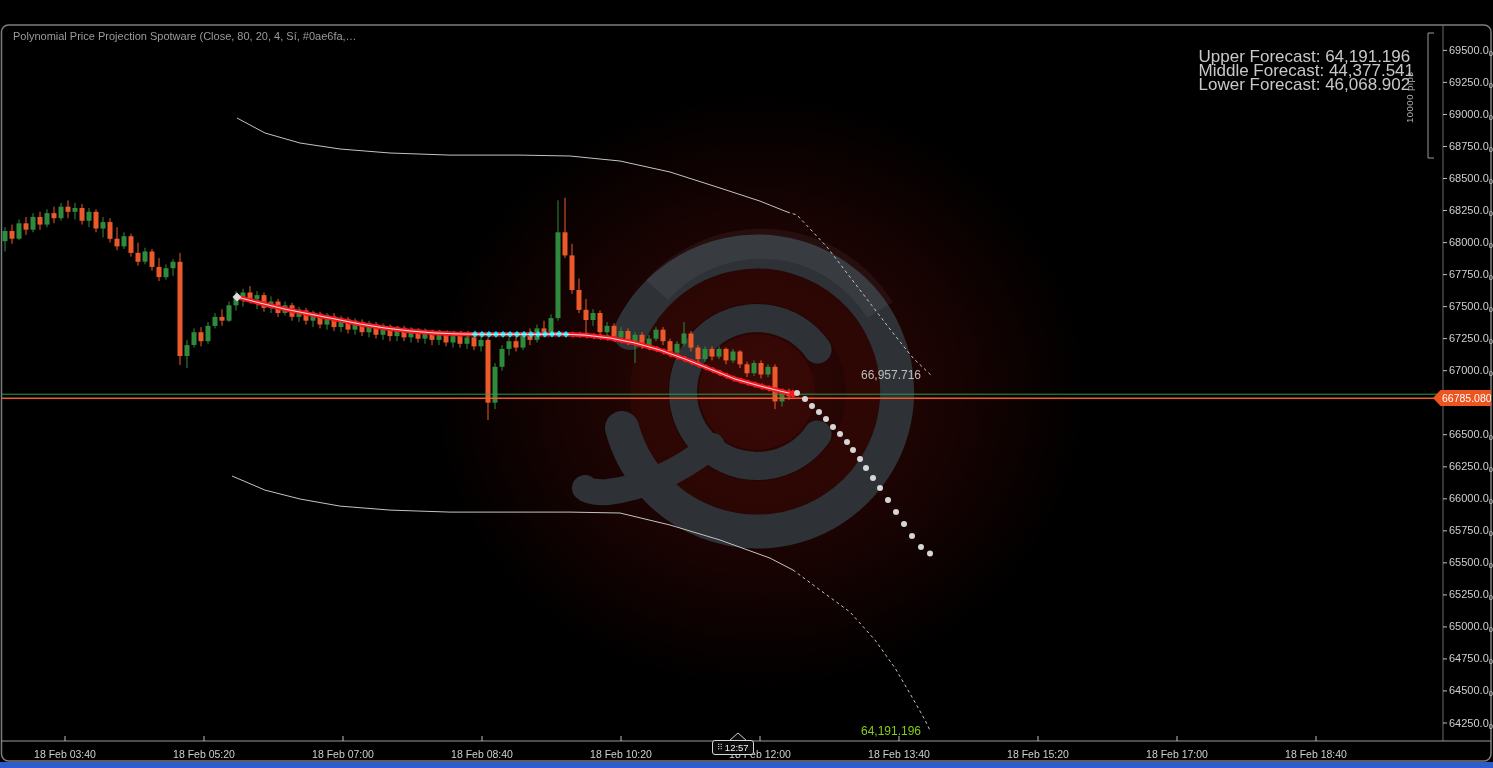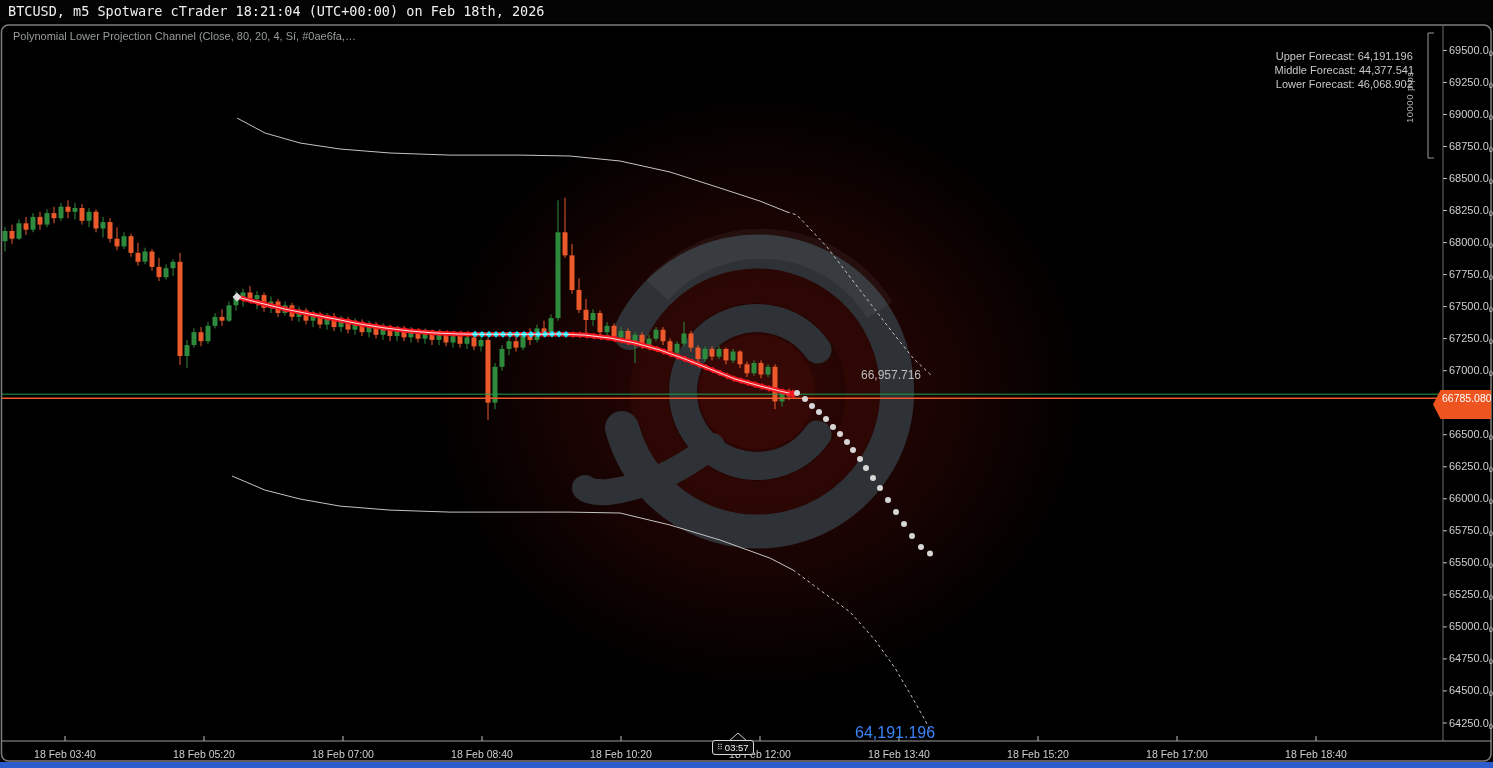--- a/index.html
+++ b/index.html
@@ -4,26 +4,26 @@
 <style>
   html,body{margin:0;padding:0;background:#000;}
   #app{position:relative;width:1493px;height:768px;background:#000;overflow:hidden;
        font-family:"Liberation Sans","DejaVu Sans",sans-serif;}
   #titlebar{position:absolute;left:0;top:0;width:100%;height:22px;background:#040404;
       color:#f0f0f0;font-family:"DejaVu Sans Mono","Liberation Mono",monospace;
       font-size:13.5px;line-height:22px;padding-left:8px;box-sizing:border-box;white-space:nowrap;}
   #chart-svg{position:absolute;left:0;top:0;}
   .overlay{position:absolute;white-space:nowrap;}
   #indicator-label{left:13px;top:30px;font-size:11px;color:#989c9c;}
-  #forecasts{top:50px;right:79px;text-align:center;font-size:11px;line-height:13.8px;color:#c8c8c8;}
+  #forecasts{top:50px;right:79px;text-align:left;font-size:17px;line-height:13.8px;color:#c8c8c8;}
   #pips-label{left:1404px;top:38px;width:16px;height:118px;writing-mode:vertical-rl;
       transform:rotate(180deg);font-size:9.5px;color:#b4b4b4;text-align:center;letter-spacing:.5px;}
   #label-lower-fc{left:855px;top:368px;width:72px;text-align:center;font-size:12px;color:#bdbdbd;}
-  #label-upper-fc{left:855px;top:724px;width:72px;text-align:right;font-size:16px;color:#3b82f6;}
-  #price-badge{left:1433px;top:390px;width:58px;height:29px;background:#ee5420;color:#fff;
+  #label-upper-fc{left:855px;top:724px;width:72px;text-align:center;font-size:12px;color:#84cc16;}
+  #price-badge{left:1433px;top:390px;width:58px;height:16px;background:#ee5420;color:#fff;
       font-size:10.5px;line-height:16px;padding-left:9px;box-sizing:border-box;
       clip-path:polygon(0 50%,13% 0,100% 0,100% 100%,13% 100%);}
   #timer-badge{left:712px;top:740px;height:13px;border:1px solid #d8d8d8;border-radius:3px;
       background:#0b0b0b;color:#f0f0f0;font-size:9.5px;line-height:13px;padding:0 4px;
       display:flex;align-items:center;gap:2px;}
   #timer-badge .grid-ico{font-size:8px;color:#c0c0c0;line-height:13px;}
   #bluebar{position:absolute;left:0;bottom:0;width:100%;height:6px;background:#2d5cce;}
 </style>
 </head>
 <body>
@@ -461,36 +461,35 @@
         <text x="899" y="758" fill="#cfcfcf" font-size="10.5" text-anchor="middle" font-family="Liberation Sans, DejaVu Sans, sans-serif">18 Feb 13:40</text>
         <line x1="1038" y1="736" x2="1038" y2="741" stroke="#bdbdbd" stroke-width="1"></line>
         <text x="1038" y="758" fill="#cfcfcf" font-size="10.5" text-anchor="middle" font-family="Liberation Sans, DejaVu Sans, sans-serif">18 Feb 15:20</text>
         <line x1="1177" y1="736" x2="1177" y2="741" stroke="#bdbdbd" stroke-width="1"></line>
         <text x="1177" y="758" fill="#cfcfcf" font-size="10.5" text-anchor="middle" font-family="Liberation Sans, DejaVu Sans, sans-serif">18 Feb 17:00</text>
         <line x1="1316" y1="736" x2="1316" y2="741" stroke="#bdbdbd" stroke-width="1"></line>
         <text x="1316" y="758" fill="#cfcfcf" font-size="10.5" text-anchor="middle" font-family="Liberation Sans, DejaVu Sans, sans-serif">18 Feb 18:40</text>
       </g>
     </svg>
 
-  <div id="titlebar" class="overlay">BTCUSD, m5 Spotware cTrader 18:21:04 (UTC+00:00) on Feb 18th, 2026</div>
-
-  <div id="indicator-label" class="overlay">Polynomial Lower Projection Channel (Close, 80, 20, 4, Sí, #0ae6fa,…</div>
+
+  <div id="indicator-label" class="overlay">Polynomial Price Projection Spotware (Close, 80, 20, 4, Sí, #0ae6fa,…</div>
 
   <div id="forecasts" class="overlay">
     <div>Upper Forecast: 64,191.196</div>
     <div>Middle Forecast: 44,377.541</div>
     <div>Lower Forecast: 46,068.902</div>
   </div>
 
   <div id="pips-label" class="overlay">10000 pips</div>
 
   <div id="label-lower-fc" class="overlay">66,957.716</div>
   <div id="label-upper-fc" class="overlay">64,191.196</div>
 
   <div id="price-badge" class="overlay">66785.080</div>
 
   <div id="timer-badge" class="overlay">
     <span class="grid-ico">⠿</span>
-    <span>03:57</span>
+    <span>12:57</span>
   </div>
 
   <div id="bluebar"></div>
 </div>
 
 </body></html>

